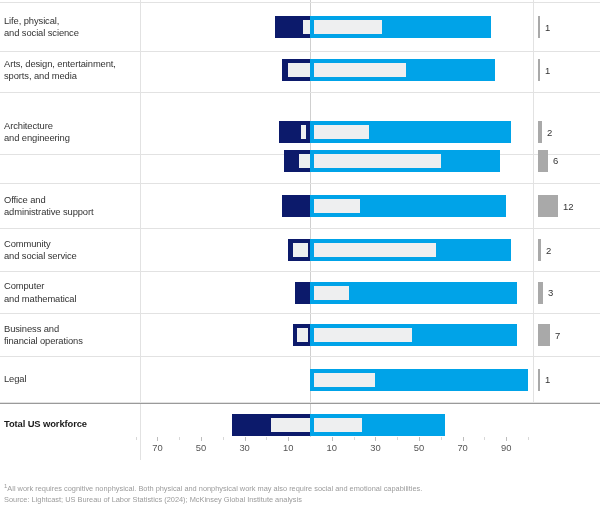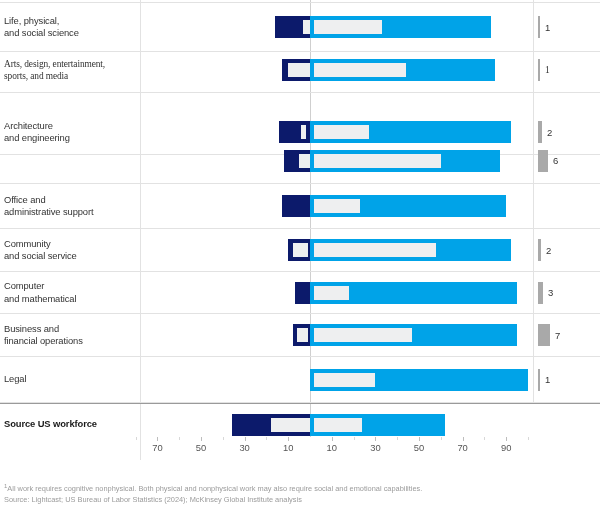--- a/index.html
+++ b/index.html
@@ -146,21 +146,21 @@
             <div class="bar bar-neg" style="left: 275.12px; width: 34.88px;"></div>
             <div class="bar-inner" style="left: 303.46px; width: 6.54px;"></div>
             <div class="bar bar-pos" style="left: 310px; width: 180.94px;"></div>
             <div class="bar-inner" style="left: 314.36px; width: 67.58px;"></div>
           </div>
           <div class="val-cell">
             <div class="val-bar" style="width: 2px;"></div>
             <div class="val-num">1</div>
           </div>
         </div>
-        <div class="row" style="top: 48px; height: 45px; font-family: Liberation Serif, serif;">
+        <div class="row" style="top: 48px; height: 45px;">
           <div class="row-label">
             <span>Arts, design, entertainment,<br>sports, and media</span>
           </div>
           <div class="bar-area">
             <div class="bar bar-neg" style="left: 281.66px; width: 28.34px;"></div>
             <div class="bar-inner" style="left: 288.2px; width: 21.8px;"></div>
             <div class="bar bar-pos" style="left: 310px; width: 185.3px;"></div>
             <div class="bar-inner" style="left: 314.36px; width: 91.56px;"></div>
           </div>
           <div class="val-cell">
@@ -197,20 +197,24 @@
         </div>
         <div class="row" style="top: 184px; height: 45px;">
           <div class="row-label">
             <span>Office and<br>administrative support</span>
           </div>
           <div class="bar-area">
             <div class="bar bar-neg" style="left: 281.66px; width: 28.34px;"></div>
             <div class="bar bar-pos" style="left: 310px; width: 196.2px;"></div>
             <div class="bar-inner" style="left: 314.36px; width: 45.78px;"></div>
           </div>
+          <div class="val-cell">
+            <div class="val-bar" style="width: 20px;"></div>
+            <div class="val-num">12</div>
+          </div>
         </div>
         <div class="row" style="top: 229px; height: 43px;">
           <div class="row-label">
             <span>Community<br>and social service</span>
           </div>
           <div class="bar-area">
             <div class="bar bar-neg" style="left: 288.2px; width: 21.8px;"></div>
             <div class="bar-inner" style="left: 292.56px; width: 15.26px;"></div>
             <div class="bar bar-pos" style="left: 310px; width: 200.56px;"></div>
             <div class="bar-inner" style="left: 314.36px; width: 122.08px;"></div>
@@ -257,21 +261,21 @@
             <div class="bar bar-pos" style="left: 310px; width: 218px;"></div>
             <div class="bar-inner" style="left: 314.36px; width: 61.04px;"></div>
           </div>
           <div class="val-cell">
             <div class="val-bar" style="width: 2px;"></div>
             <div class="val-num">1</div>
           </div>
         </div>
         <div class="row total" style="top: 403px; height: 42px;">
           <div class="row-label">
-            <span>Source US workforce</span>
+            <span>Total US workforce</span>
           </div>
           <div class="bar-area">
             <div class="bar bar-neg" style="left: 231.52px; width: 78.48px;"></div>
             <div class="bar-inner" style="left: 270.76px; width: 39.24px;"></div>
             <div class="bar bar-pos" style="left: 310px; width: 135.16px;"></div>
             <div class="bar-inner" style="left: 314.36px; width: 47.96px;"></div>
           </div>
         </div>
       </div>
   </div>

